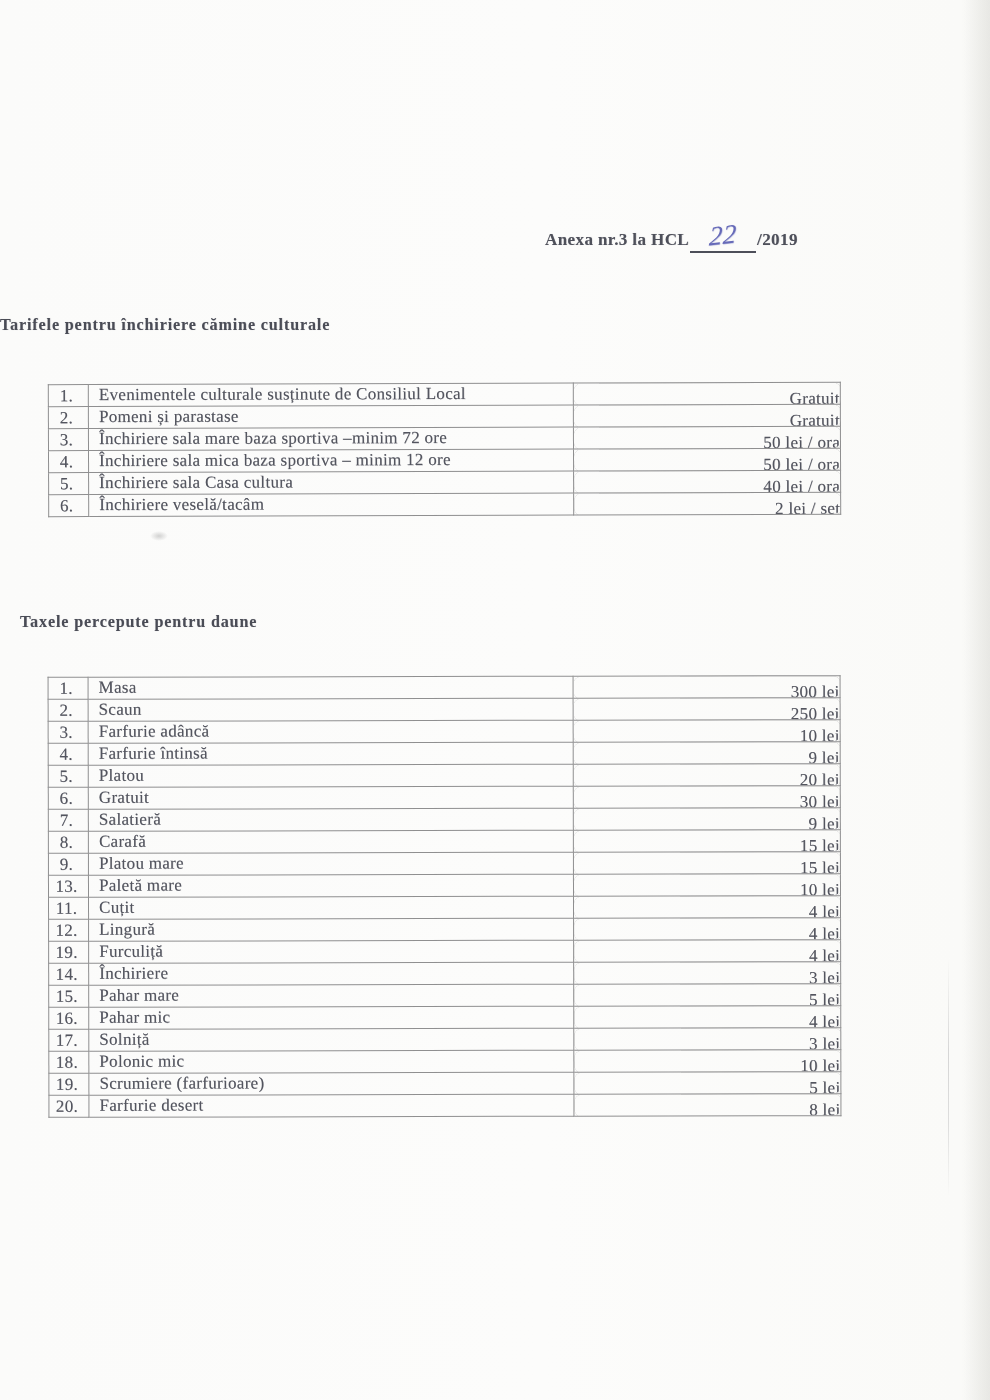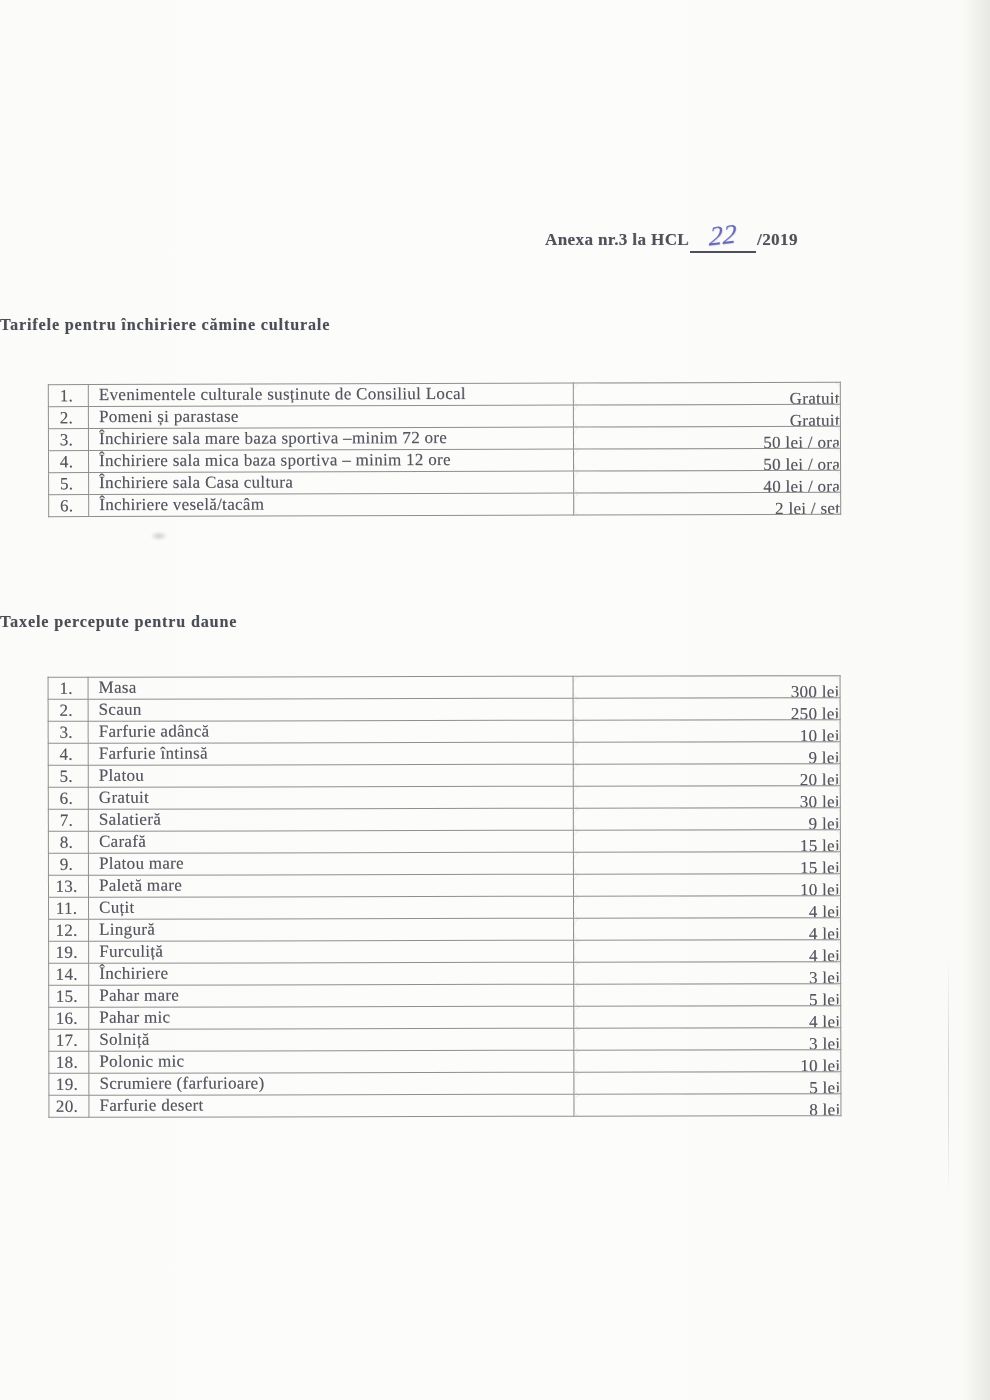--- a/index.html
+++ b/index.html
@@ -44,21 +44,21 @@
     text-shadow: 0.4px 0.4px 0.8px rgba(100,105,185,0.5);
   }
   
   .sec-title {
     position: absolute; left: 0; width: 930px; 
     font-size: 16px; font-weight: bold; color: #4a4c56;
     letter-spacing: 0.9px;
     text-shadow: 0.3px 0.3px 0.7px rgba(75,75,90,0.4);
   }
   .title1 { top: 316px; }
-  .title2 { top: 613px; }
+  .title2 { top: 613px; padding-left: 20px; }
   
   table {
     position: absolute; left: 48px;
     width: 792px;
     border-collapse: collapse;
     table-layout: fixed;
     font-size: 17px; color: #53555f;
     letter-spacing: 0.3px;
     text-shadow: 0.3px 0.3px 0.6px rgba(90,90,100,0.45);
   }

